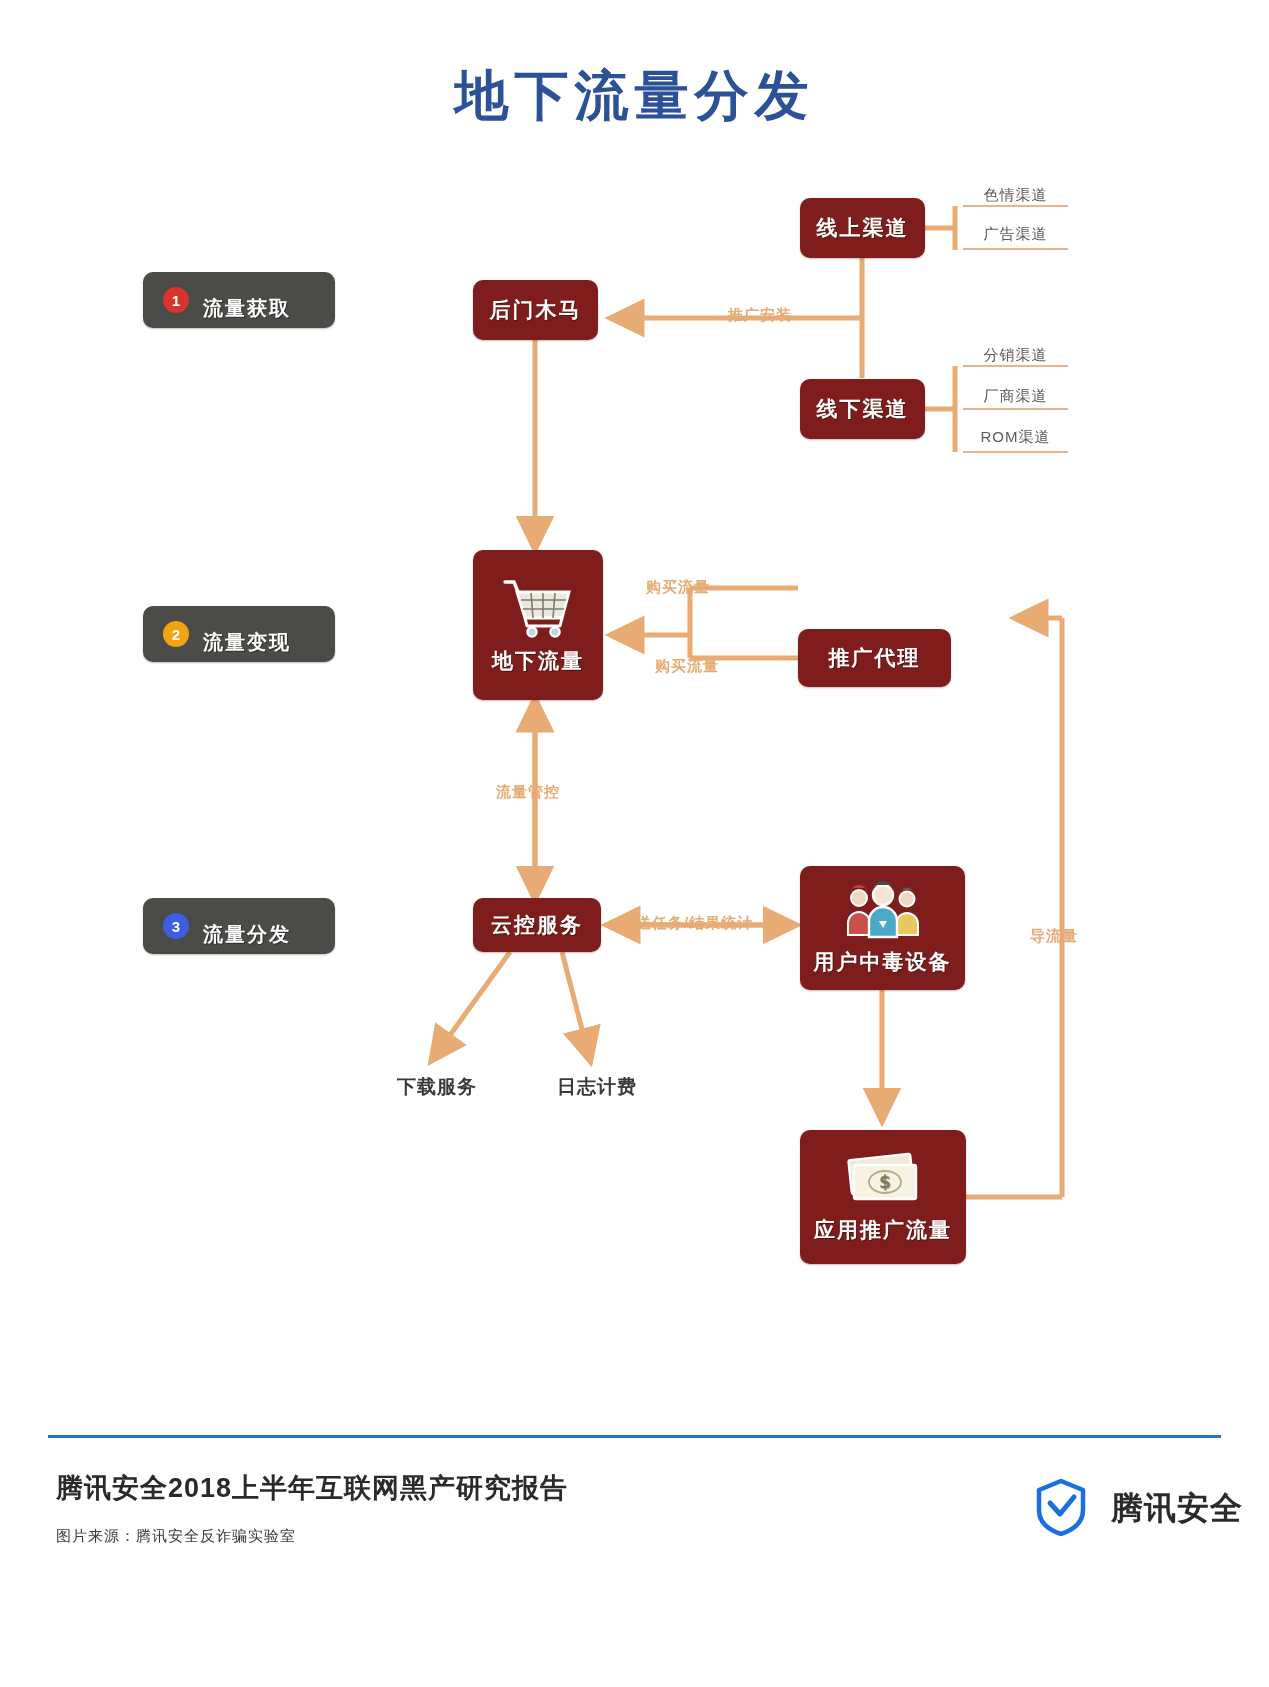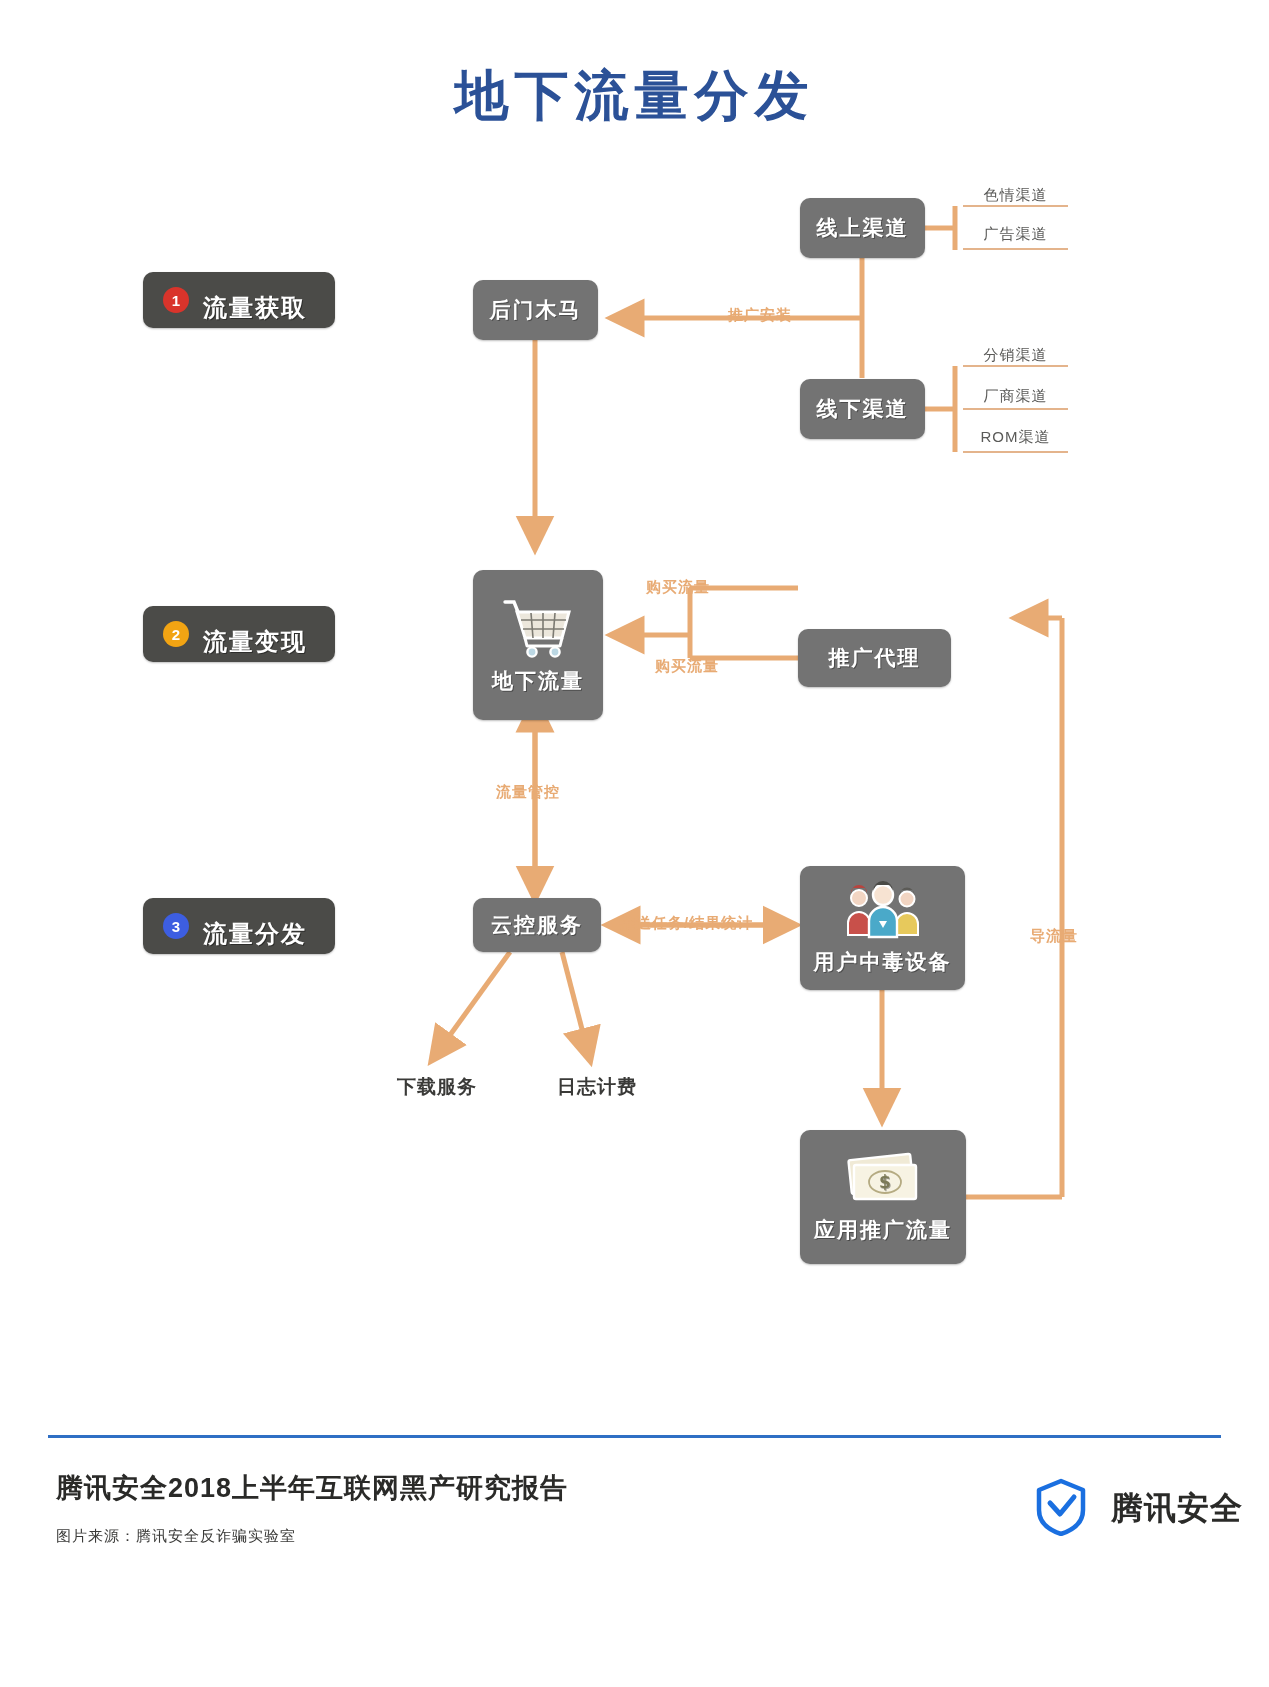--- a/index.html
+++ b/index.html
@@ -14,41 +14,41 @@
   .title{
     position:absolute;left:0;top:60px;width:1269px;text-align:center;
     font-size:54px;font-weight:bold;color:#2b5197;letter-spacing:6px;
   }
 
   
   #wires{position:absolute;left:0;top:0;width:1269px;height:1687px;}
 
   
   .node{
-    position:absolute;background:#737373;border-radius:10px;
+    position:absolute;background:#7f1d1d;border-radius:10px;
     color:#ffffff;font-weight:bold;display:flex;flex-direction:column;
     align-items:center;justify-content:center;
     box-shadow:0 1px 2px rgba(0,0,0,.25);
     text-shadow:1px 1px 0 rgba(0,0,0,.35);
   }
   .node .lbl{font-size:21px;letter-spacing:2px;line-height:1.2;}
   .node.icon-node .lbl{margin-top:6px;}
 
   
   .stage-pill{
     position:absolute;height:56px;background:#4b4b48;border-radius:10px;
     display:flex;align-items:center;padding:0 20px;gap:14px;
     box-shadow:0 1px 2px rgba(0,0,0,.25);
   }
   .stage-num{
     width:26px;height:26px;border-radius:50%;flex:0 0 auto;
     display:flex;align-items:center;justify-content:center;
     color:#fff;font-size:15px;font-weight:bold;line-height:1;
   }
-  .stage-lbl{color:#fff;font-size:24px;font-weight:bold;letter-spacing:2px;
+  .stage-lbl{color:#fff;font-size:20px;font-weight:bold;letter-spacing:2px;
              text-shadow:1px 1px 0 rgba(0,0,0,.4);margin-top:16px;}
 
   
   .chan{
     position:absolute;font-size:15px;color:#5a5a58;letter-spacing:1px;
     white-space:nowrap;text-align:center;
   }
 
   
   .edge-label{
@@ -161,21 +161,21 @@
   </div>
 
   <div class="node" style="left:800px;top:379px;width:125px;height:60px;">
     <span class="lbl">线下渠道</span>
   </div>
 
   <div class="node" style="left:473px;top:280px;width:125px;height:60px;">
     <span class="lbl">后门木马</span>
   </div>
 
-  <div class="node icon-node" style="left:473px;top:550px;width:130px;height:150px;margin-top:20px;">
+  <div class="node icon-node" style="left:473px;top:550px;width:130px;height:150px;">
     <span>
       <svg class="cart-icon" viewBox="0 0 74 62" xmlns="http://www.w3.org/2000/svg">
         <path d="M4 6 h9 l4 10" stroke="#ffffff" stroke-width="3.4" fill="none" stroke-linecap="round"></path>
         <path d="M16 16 h52 l-7 26 H24 z" fill="#ece7dc" stroke="#ffffff" stroke-width="3"></path>
         <g stroke="#7c7a72" stroke-width="1.6">
           <path d="M20 24 h45"></path>
             <path d="M22 33 h41"></path>
           <path d="M30 17 l2 25"></path>
             <path d="M42 17 l0 25"></path>
             <path d="M54 17 l-2 25"></path>

